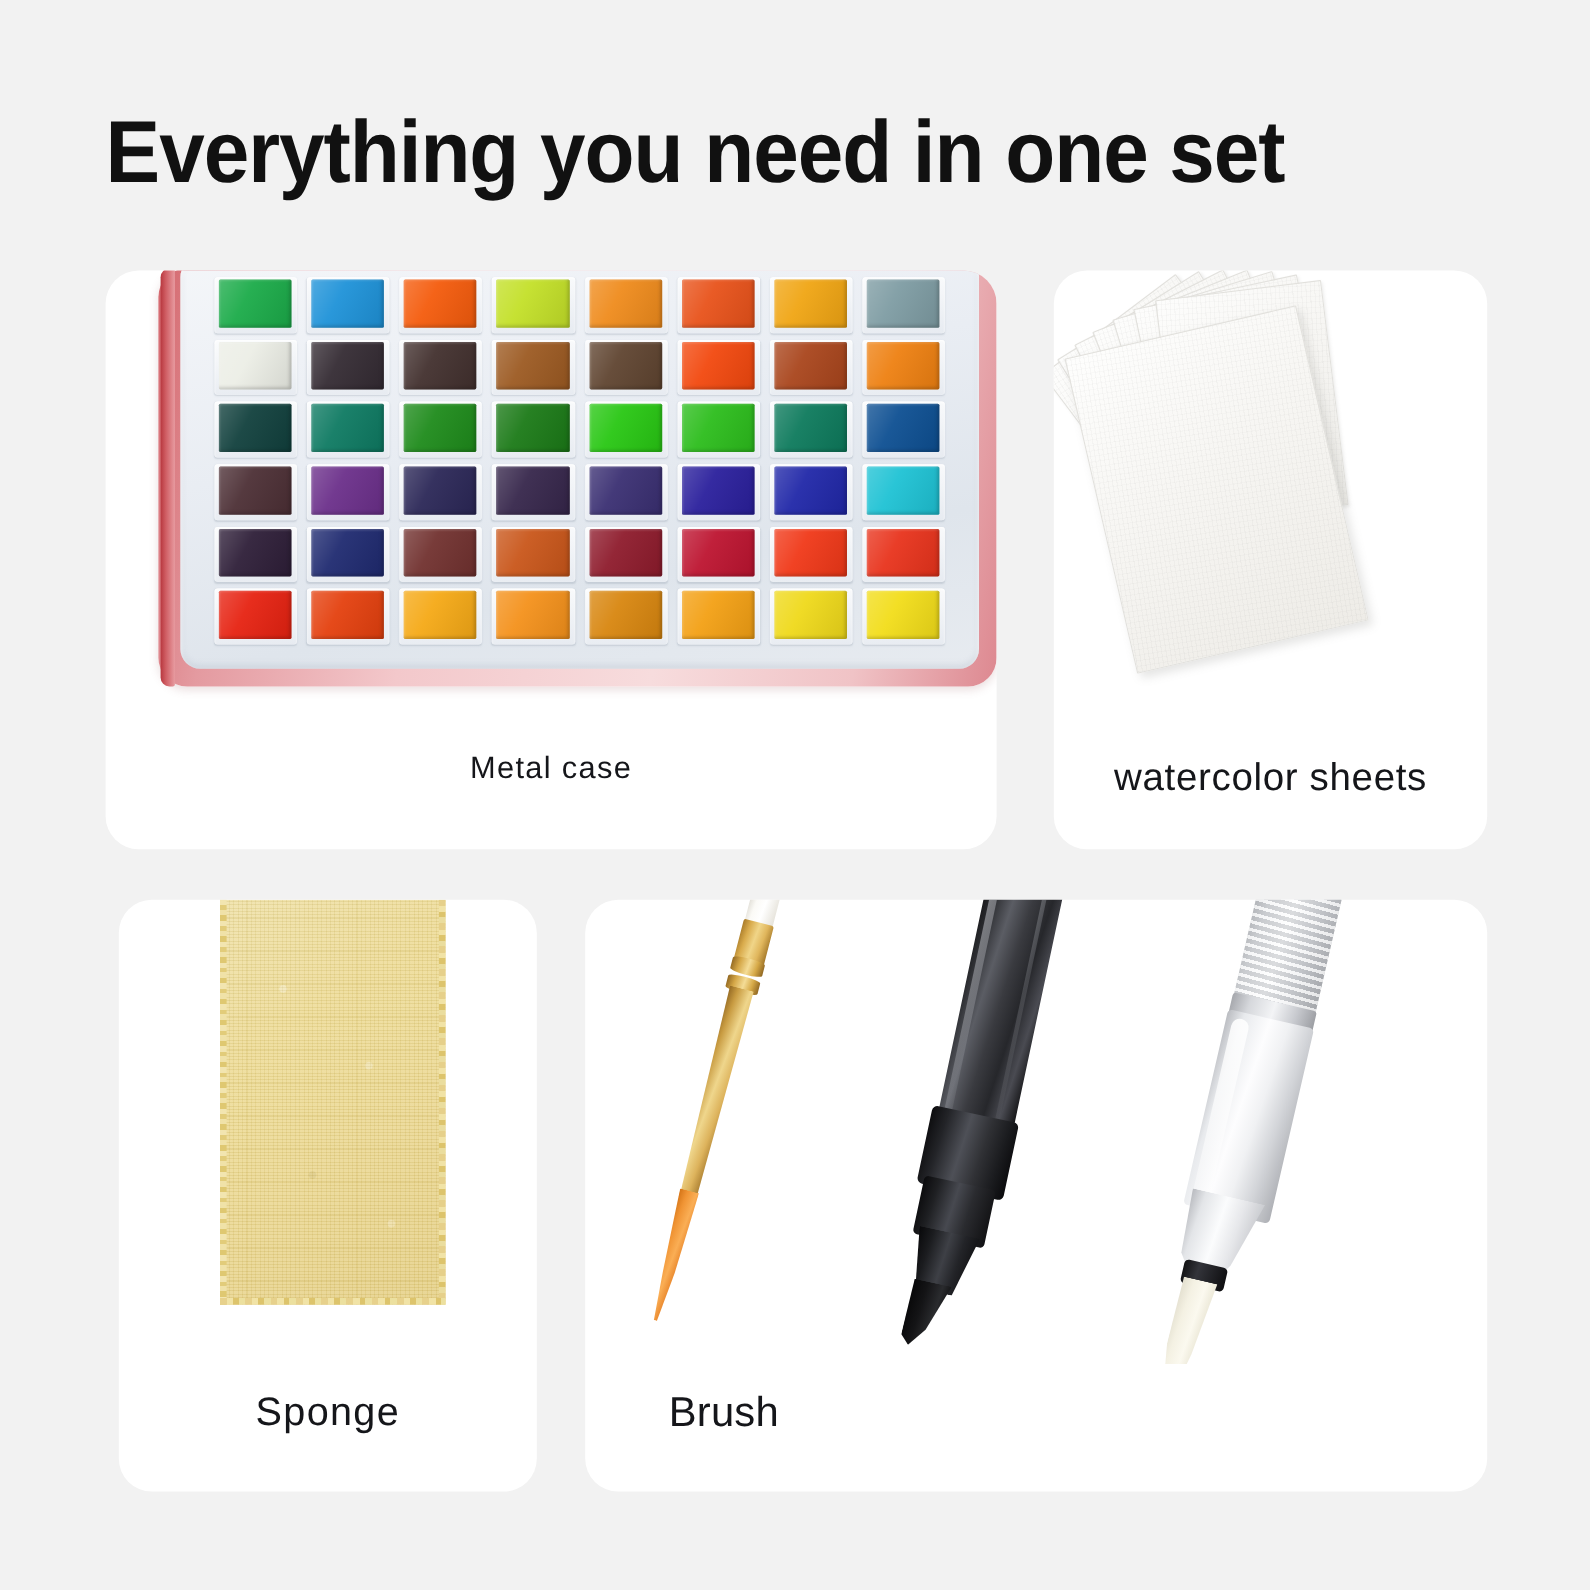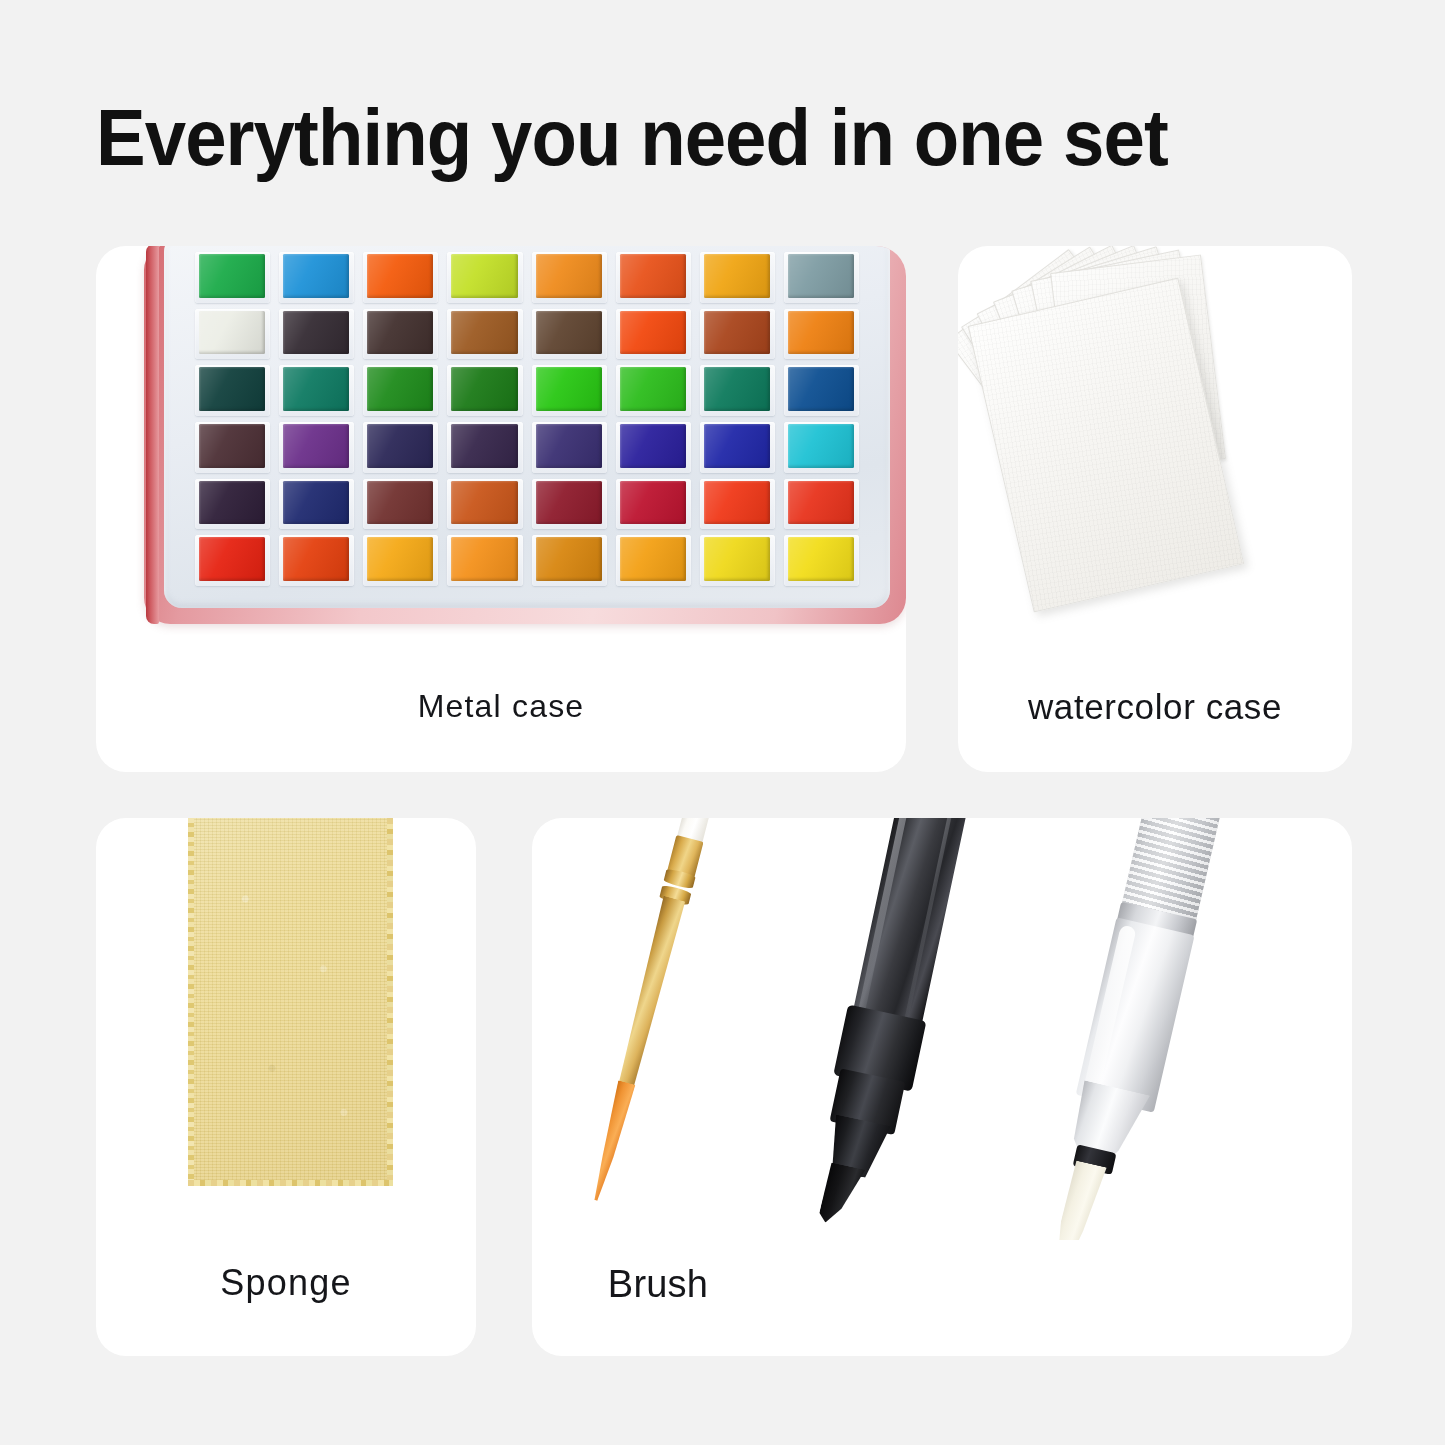--- a/index.html
+++ b/index.html
@@ -45,36 +45,36 @@
     position: absolute;
     background: #ffffff;
     border-radius: 30px;
     overflow: hidden;
   }
 
   
   .card-metal   { left: 0;    top: 0;   width: 810px; height: 526px; }
   .card-paper   { left: 862px; top: 0;   width: 394px; height: 526px; }
   
-  .card-sponge  { left: 0;    top: 572px; width: 380px; height: 538px; }
+  .card-sponge  { left: 12px;    top: 572px; width: 380px; height: 538px; }
   .card-tools   { left: 436px; top: 572px; width: 820px; height: 538px; }
 
   .card-label {
     position: absolute;
     left: 0;
     width: 100%;
     text-align: center;
     font-family: "Liberation Sans", sans-serif;
     font-size: 35px;
     font-weight: 400;
     letter-spacing: 1.2px;
     color: #15161a;
     line-height: 1.24;
   }
-  .label-metal  { bottom: 45px;  font-size: 32px; margin-top: 31px; }
+  .label-metal  { bottom: 56px;  font-size: 28px; margin-top: 31px; }
   .label-paper  { bottom: 44px;  font-size: 35px; letter-spacing: 0.6px; }
   .label-sponge { bottom: 50px;  font-size: 36px; }
 
   
   .tin-wrap {
     position: absolute;
     left: 48px;
     top: -2px;
     width: 762px;
     height: 386px;
@@ -531,21 +531,21 @@
           <div class="sheet-tex"></div>
         </div>
       <div class="sheet fan-7">
           <div class="sheet-tex"></div>
         </div>
       <div class="sheet sheet-front">
           <div class="sheet-tex"></div>
         </div>
     </div>
     <div class="card-label label-paper">
-      <div>watercolor case</div>
+      <div>watercolor sheets</div>
     </div>
   </div>
 
   <div class="card card-sponge">
     <div class="sponge">
       <div class="sponge-tex"></div>
       <div class="sponge-edge-l"></div>
       <div class="sponge-edge-r"></div>
       <div class="sponge-edge-b"></div>
     </div>

